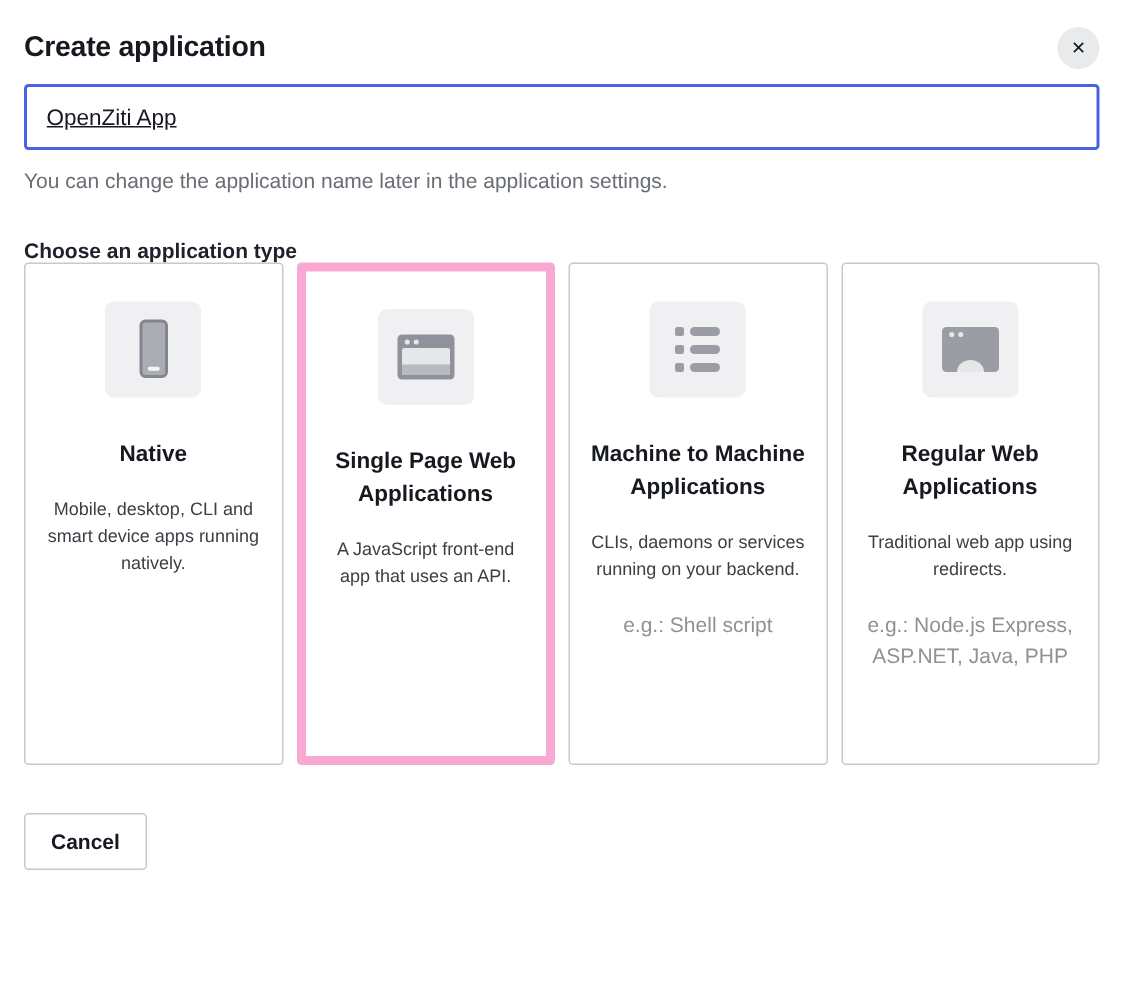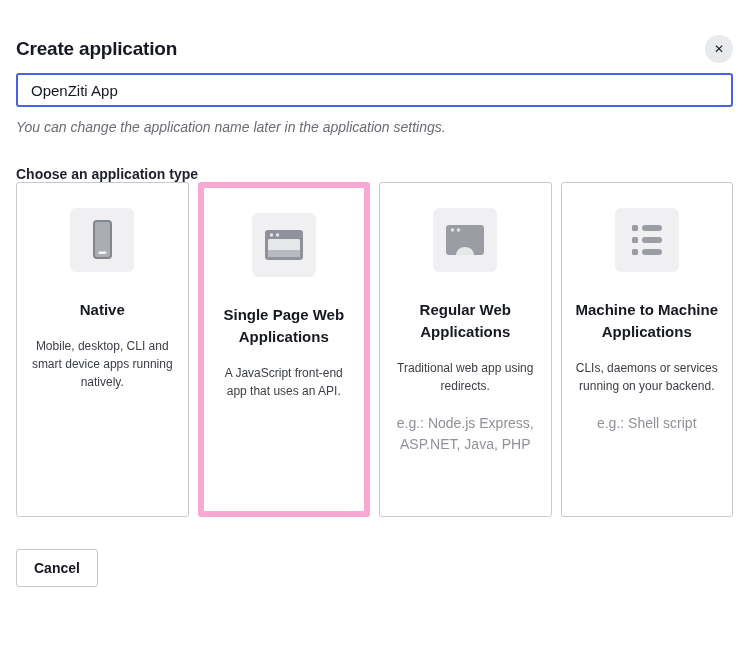--- a/index.html
+++ b/index.html
@@ -6,21 +6,21 @@
   html, body {
     margin: 0;
     padding: 0;
     width: 749px;
     height: 670px;
     background: #ffffff;
     font-family: "Liberation Sans", sans-serif;
     color: #161920;
     overflow: hidden;
   }
-  .modal { padding: 17px 16px; }
+  .modal { padding: 0 16px; }
 
   
   .modal-header {
     display: flex;
     align-items: center;
     justify-content: space-between;
     padding-top: 18px;
   }
   .modal-title {
     font-size: 19px;
@@ -46,34 +46,34 @@
   
   .field-label {
     margin-top: 57px;
     font-size: 13px;
     font-weight: 700;
     color: #1e212a;
   }
   .name-input {
     margin-top: 10px;
     width: 100%;
-    height: 34px;
+    height: 44px;
     border: 2px solid #4763e4;
     border-radius: 3px;
     padding: 0 13px;
     font-size: 15px;
     font-family: "Liberation Sans", sans-serif;
     color: #161920;
     outline: none;
+    text-decoration: underline;
   }
   .helper-text {
     margin-top: 12px;
     font-size: 14px;
     color: #696d74;
-    font-style: italic;
   }
 
   
   .type-label {
     margin-top: 31px;
     font-size: 14px;
     font-weight: 700;
     color: #1e212a;
   }
   .cards {
@@ -189,48 +189,48 @@
           <rect x="16" y="37" width="32" height="7" fill="#b8bac0"></rect>
         </svg>
       </div>
       <div class="card-title">Single Page Web Applications</div>
       <div class="card-desc">A JavaScript front-end app that uses an API.</div>
     </div>
 
     <div class="card">
       <div class="icon-box">
         <svg width="64" height="64" viewBox="0 0 64 64" aria-hidden="true">
-          <rect x="13" y="17" width="38" height="30" rx="3" fill="#9a9da4"></rect>
-          <circle cx="19.5" cy="22" r="1.7" fill="#e6e7e9"></circle>
-          <circle cx="25.5" cy="22" r="1.7" fill="#e6e7e9"></circle>
-          <path d="M23 47 a9 8 0 0 1 18 0 z" fill="#e6e7e9"></path>
-        </svg>
-      </div>
-      <div class="card-title">Regular Web Applications</div>
-      <div class="card-desc">Traditional web app using redirects.</div>
-      <div class="card-example">e.g.: Node.js Express, ASP.NET, Java, PHP</div>
-    </div>
-
-    <div class="card">
-      <div class="icon-box">
-        <svg width="64" height="64" viewBox="0 0 64 64" aria-hidden="true">
           <g fill="#9a9da4">
             <rect x="17" y="17" width="6" height="6" rx="1.5"></rect>
             <rect x="27" y="17" width="20" height="6" rx="3"></rect>
             <rect x="17" y="29" width="6" height="6" rx="1.5"></rect>
             <rect x="27" y="29" width="20" height="6" rx="3"></rect>
             <rect x="17" y="41" width="6" height="6" rx="1.5"></rect>
             <rect x="27" y="41" width="20" height="6" rx="3"></rect>
           </g>
         </svg>
       </div>
       <div class="card-title">Machine to Machine Applications</div>
       <div class="card-desc">CLIs, daemons or services running on your backend.</div>
       <div class="card-example">e.g.: Shell script</div>
     </div>
 
+    <div class="card">
+      <div class="icon-box">
+        <svg width="64" height="64" viewBox="0 0 64 64" aria-hidden="true">
+          <rect x="13" y="17" width="38" height="30" rx="3" fill="#9a9da4"></rect>
+          <circle cx="19.5" cy="22" r="1.7" fill="#e6e7e9"></circle>
+          <circle cx="25.5" cy="22" r="1.7" fill="#e6e7e9"></circle>
+          <path d="M23 47 a9 8 0 0 1 18 0 z" fill="#e6e7e9"></path>
+        </svg>
+      </div>
+      <div class="card-title">Regular Web Applications</div>
+      <div class="card-desc">Traditional web app using redirects.</div>
+      <div class="card-example">e.g.: Node.js Express, ASP.NET, Java, PHP</div>
+    </div>
+
   </div>
 
   <div class="modal-footer">
     <button class="btn btn-secondary">Cancel</button>
   </div>
 
 </div>
 
 </body></html>

